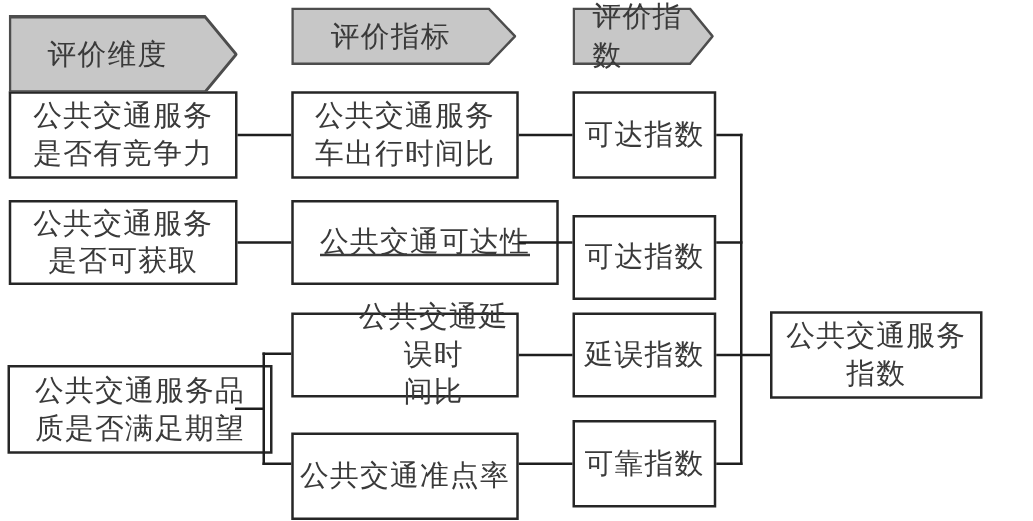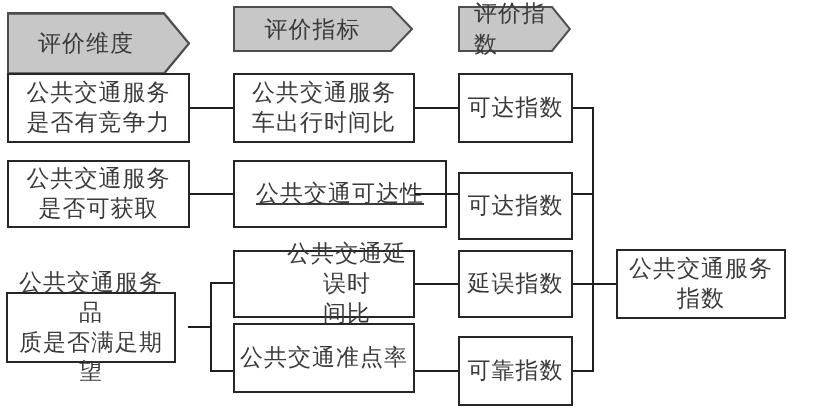--- a/index.html
+++ b/index.html
@@ -61,37 +61,37 @@
   </div>
 
   <div class="nbox" style="left:7px;top:73px;width:183px;height:70px;">
     <span>公共交通服务
 是否有竞争力</span>
   </div>
   <div class="nbox" style="left:7px;top:160px;width:183px;height:68px;">
     <span>公共交通服务
 是否可获取</span>
   </div>
-  <div class="nbox" style="left:6px;top:292px;width:170px;height:71px;">
+  <div class="nbox" style="left:6px;top:292px;width:212px;height:71px;">
     <span>公共交通服务品
 质是否满足期望</span>
   </div>
 
   <div class="nbox" style="left:233px;top:73px;width:182px;height:70px;">
     <span>公共交通服务
 车出行时间比</span>
   </div>
   <div class="nbox" style="left:233px;top:160px;width:214px;height:68px;text-decoration:underline;">
     <span>公共交通可达性</span>
   </div>
   <div class="nbox" style="left:233px;top:250px;width:182px;height:68px;padding-left:46px;">
     <span>公共交通延误时
 间比</span>
   </div>
-  <div class="nbox" style="left:233px;top:323px;width:182px;height:70px;">
+  <div class="nbox" style="left:233px;top:346px;width:182px;height:70px;">
     <span>公共交通准点率</span>
   </div>
 
   <div class="nbox" style="left:458px;top:73px;width:115px;height:70px;">
     <span>可达指数</span>
   </div>
   <div class="nbox" style="left:458px;top:172px;width:115px;height:68px;">
     <span>可达指数</span>
   </div>
   <div class="nbox" style="left:458px;top:250px;width:115px;height:68px;align-items:center;">

